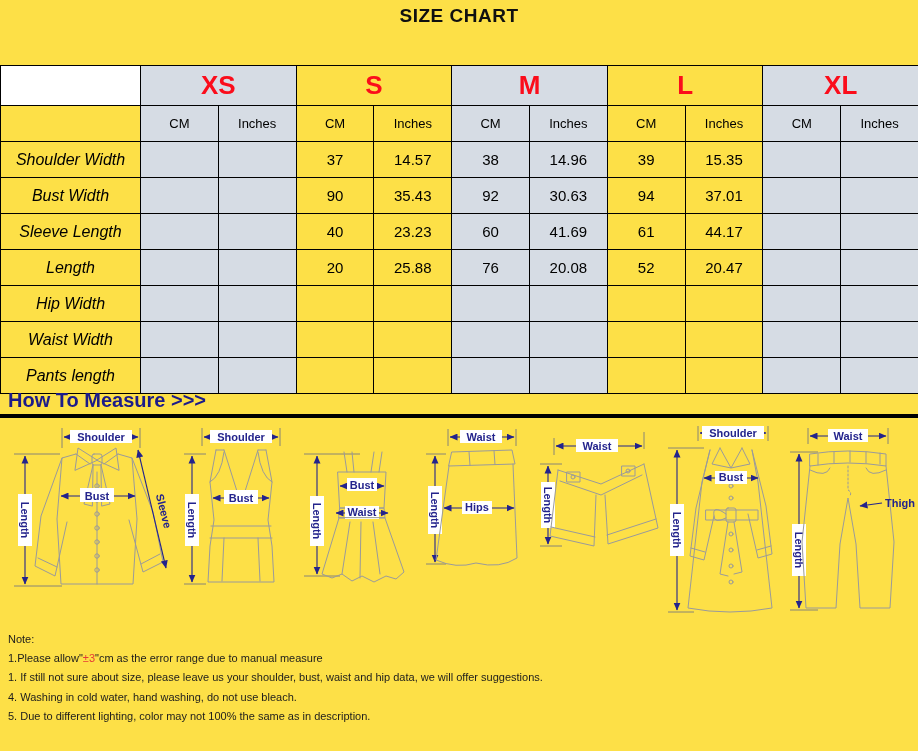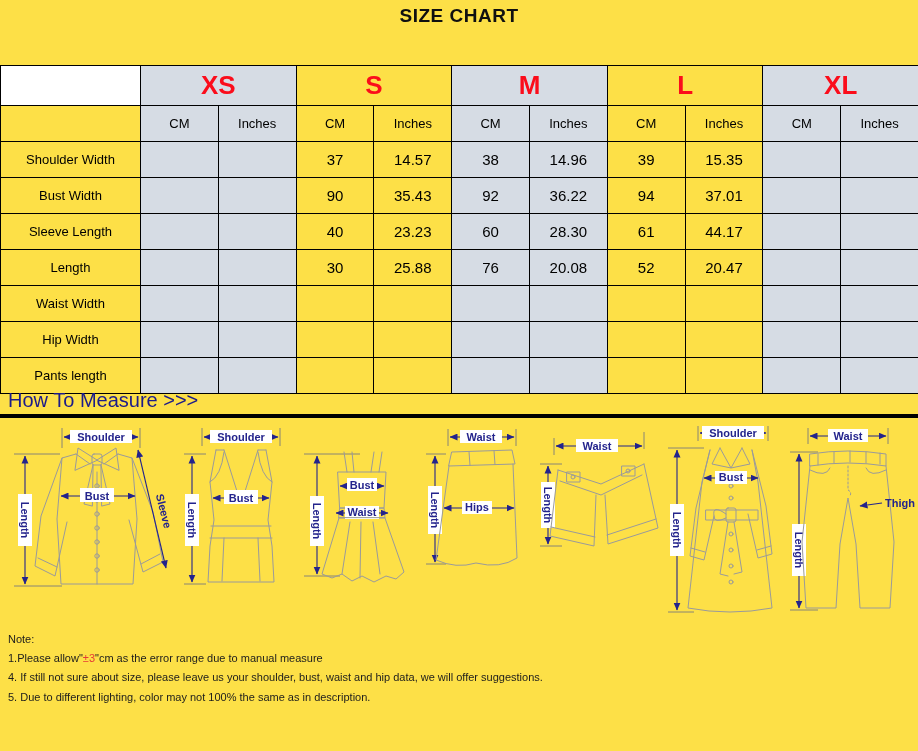--- a/index.html
+++ b/index.html
@@ -6,27 +6,27 @@
   .page{position:relative;width:918px;height:751px;background:#fde047;overflow:hidden;
         font-family:"Liberation Sans",sans-serif;color:#000;}
   .title{position:absolute;top:5px;left:0;width:918px;text-align:center;margin:0;
          font-size:19px;font-weight:bold;letter-spacing:.5px;color:#101010;}
   table.size-table{position:absolute;top:37px;left:0;width:918px;border-collapse:collapse;table-layout:fixed;margin-top:28px;}
   .size-table th,.size-table td{border:1px solid #000;text-align:center;vertical-align:middle;padding:0;overflow:hidden;}
   .size-row th{height:39px;font-size:26px;font-weight:bold;color:#fb0d1b;}
   .size-row th.corner{background:#fff;}
   .unit-row th{height:35px;font-size:13px;font-weight:normal;color:#000;}
   .data-row td{height:35px;font-size:15px;color:#000;}
-  .data-row td.row-label{font-size:13px;}
+  .data-row td.row-label{font-size:16px;font-style:italic;}
   .size-row th:nth-child(2),.size-row th:nth-child(4),.size-row th:nth-child(6),
   .unit-row th:nth-child(2),.unit-row th:nth-child(3),.unit-row th:nth-child(6),
   .unit-row th:nth-child(7),.unit-row th:nth-child(10),.unit-row th:nth-child(11),
   .data-row td:nth-child(2),.data-row td:nth-child(3),.data-row td:nth-child(6),
   .data-row td:nth-child(7),.data-row td:nth-child(10),.data-row td:nth-child(11){background:#d6dce4;}
-  .measure-heading{position:absolute;top:389px;left:8px;margin:0;font-size:20px;font-weight:normal;color:#1b1b8a;}
+  .measure-heading{position:absolute;top:389px;left:8px;margin:0;font-size:20px;font-weight:bold;color:#1b1b8a;}
   .divider{position:absolute;top:414px;left:0;width:918px;height:4px;background:#000;}
   .diagrams{position:absolute;top:424px;left:0;width:732px;height:202px;}
   .dsvg{position:absolute;top:0;}
   .dsvg .g{fill:none;stroke:#9a9a9a;stroke-width:1;stroke-linejoin:round;stroke-linecap:round;}
   .dsvg .tk{stroke:#7a7a7a;stroke-width:.9;}
   .dsvg .dim{stroke:#23238c;stroke-width:1.1;fill:none;}
   .dsvg .lbg{fill:#fff;}
   .dsvg text{font-family:"Liberation Sans",sans-serif;font-size:11px;font-weight:bold;fill:#23238c;}
   .notes{position:absolute;top:630px;left:8px;width:905px;font-size:11px;line-height:19.2px;color:#1c1c1c;}
   .notes .red{color:#e53935;}
@@ -89,67 +89,67 @@
         <td></td>
         <td></td>
       </tr>
       <tr class="data-row">
         <td class="row-label">Bust Width</td>
         <td></td>
         <td></td>
         <td>90</td>
         <td>35.43</td>
         <td>92</td>
-        <td>36.22</td>
+        <td>30.63</td>
         <td>94</td>
         <td>37.01</td>
         <td></td>
         <td></td>
       </tr>
       <tr class="data-row">
         <td class="row-label">Sleeve Length</td>
         <td></td>
         <td></td>
         <td>40</td>
         <td>23.23</td>
         <td>60</td>
-        <td>28.30</td>
+        <td>41.69</td>
         <td>61</td>
         <td>44.17</td>
         <td></td>
         <td></td>
       </tr>
       <tr class="data-row">
         <td class="row-label">Length</td>
         <td></td>
         <td></td>
-        <td>30</td>
+        <td>20</td>
         <td>25.88</td>
         <td>76</td>
         <td>20.08</td>
         <td>52</td>
         <td>20.47</td>
         <td></td>
         <td></td>
       </tr>
       <tr class="data-row">
+        <td class="row-label">Hip Width</td>
+        <td></td>
+        <td></td>
+        <td></td>
+        <td></td>
+        <td></td>
+        <td></td>
+        <td></td>
+        <td></td>
+        <td></td>
+        <td></td>
+      </tr>
+      <tr class="data-row">
         <td class="row-label">Waist Width</td>
-        <td></td>
-        <td></td>
-        <td></td>
-        <td></td>
-        <td></td>
-        <td></td>
-        <td></td>
-        <td></td>
-        <td></td>
-        <td></td>
-      </tr>
-      <tr class="data-row">
-        <td class="row-label">Hip Width</td>
         <td></td>
         <td></td>
         <td></td>
         <td></td>
         <td></td>
         <td></td>
         <td></td>
         <td></td>
         <td></td>
         <td></td>
@@ -358,17 +358,18 @@
       <path class="g" d="M22,46 Q38,54 42,44 M98,46 Q82,54 78,44"></path>
       <path class="g" d="M22,42 L14,118 L18,184 L48,184 L52,120 L60,74 L68,120 L72,184 L102,184 L106,118 L98,42"></path>
       <line class="dim" x1="94" y1="79" x2="72" y2="82" marker-end="url(#aE)"></line>
       <text x="97" y="83">Thigh</text>
     </svg>
   </div>
 
   <div class="notes">
     <div>Note:</div>
     <div><span>1.Please allow"</span><span class="red">±3</span><span>"cm as the error range due to manual measure</span></div>
-    <div>4. If still not sure about size, please leave us your shoulder, bust, waist and hip data, we will offer suggestions.</div>
+    <div>1. If still not sure about size, please leave us your shoulder, bust, waist and hip data, we will offer suggestions.</div>
+    <div>4. Washing in cold water, hand washing, do not use bleach.</div>
     <div>5. Due to different lighting, color may not 100% the same as in description.</div>
   </div>
 
 </div>
 
 </body></html>

